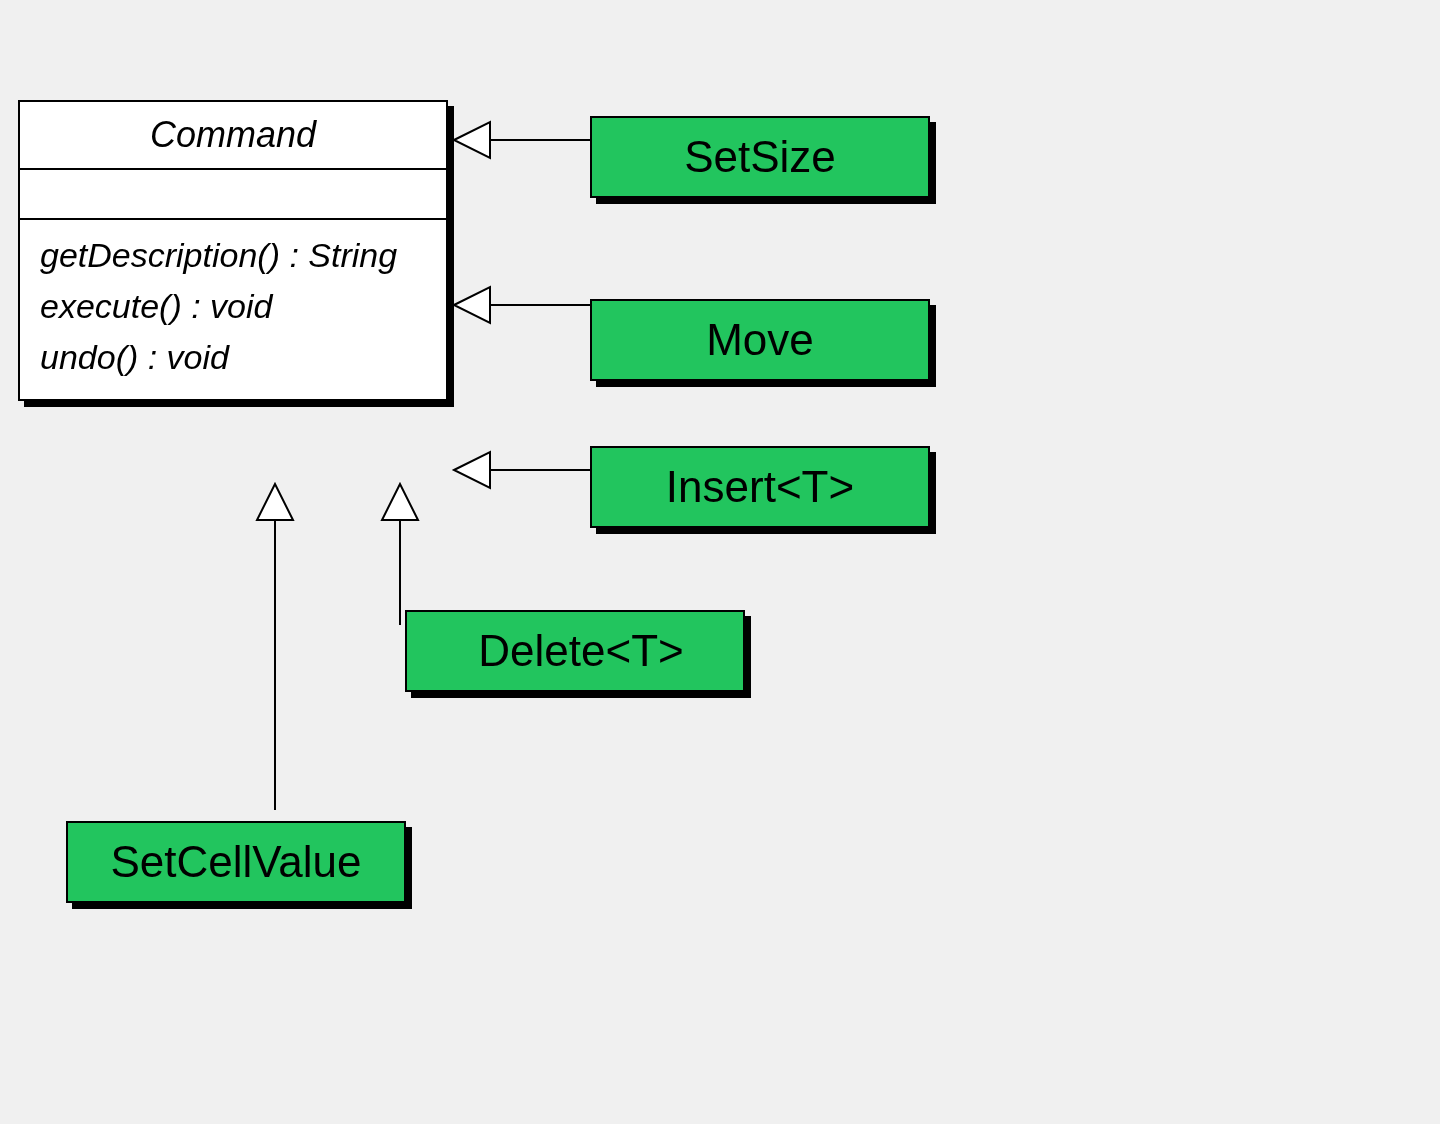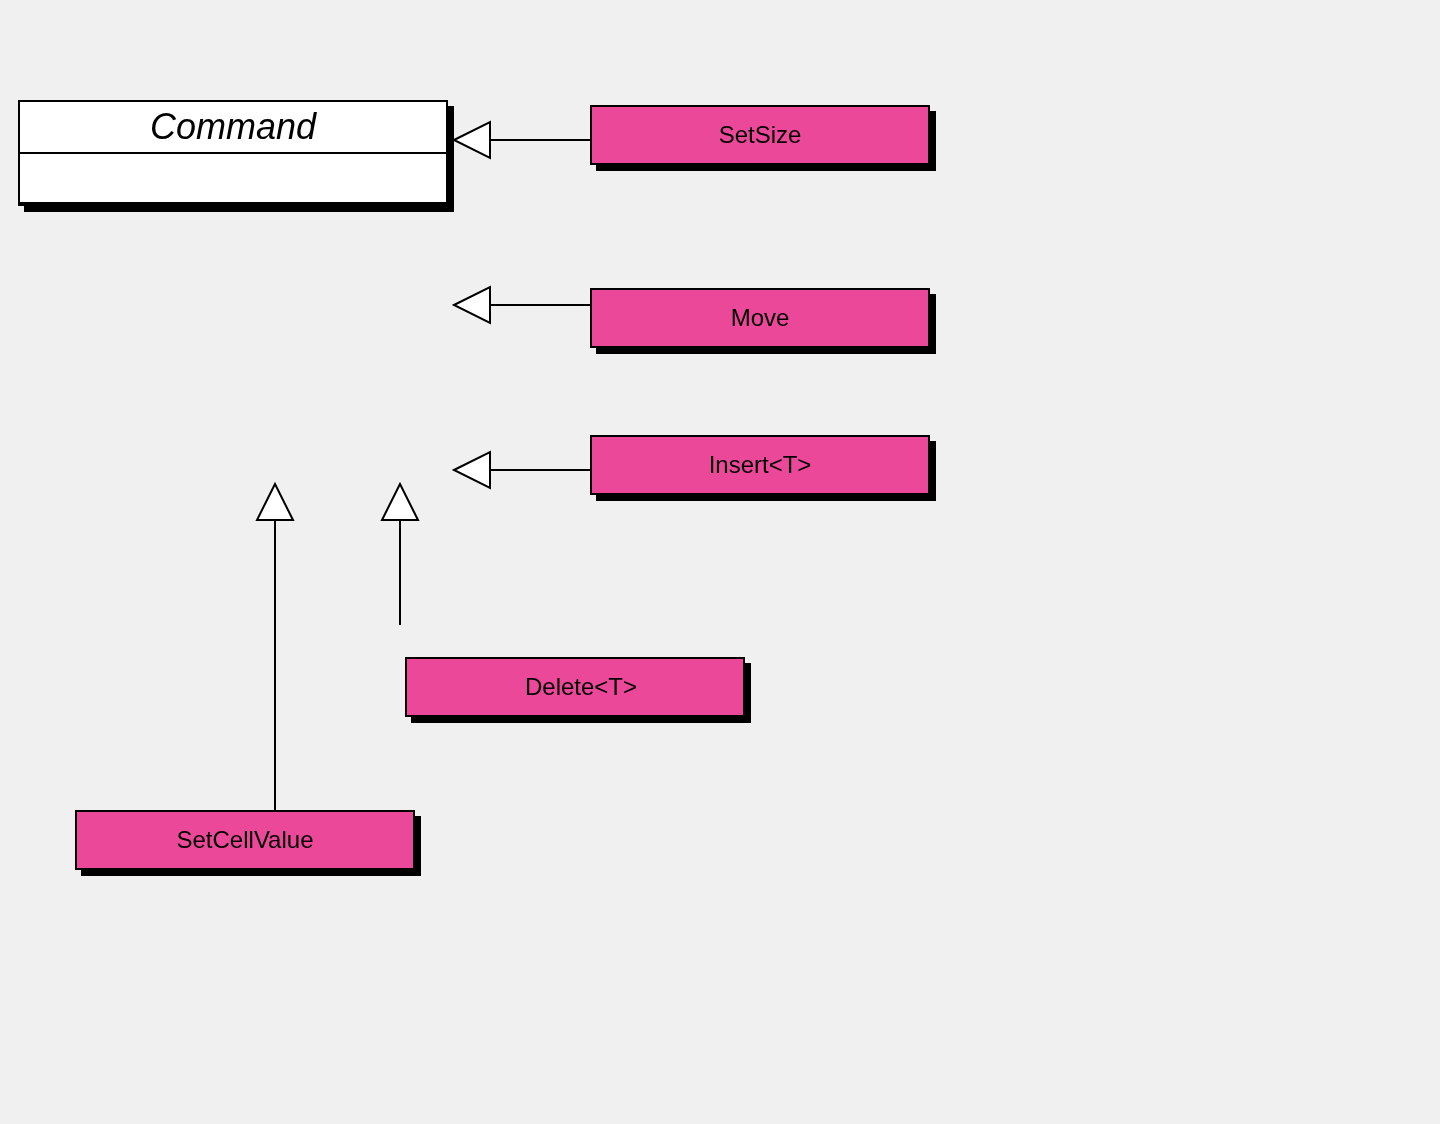--- a/index.html
+++ b/index.html
@@ -11,68 +11,74 @@
       font-family: Arial, Helvetica, sans-serif;
     }
     .uml-class {
       position: absolute;
       background: #fff;
       border: 2px solid #000;
       box-shadow: 6px 6px 0 #000;
     }
     .uml-class-title {
       text-align: center;
-      padding: 4px 20px;
+      padding: 12px 20px;
       border-bottom: 2px solid #000;
       font-size: 36px;
     }
     .uml-class-title.abstract {
       font-style: italic;
     }
     .uml-class-attrs {
       min-height: 50px;
       border-bottom: 2px solid #000;
     }
     .uml-class-methods {
       padding: 10px 20px 16px 20px;
       font-size: 34px;
       font-style: italic;
       line-height: 1.5;
     }
     .uml-simple {
       position: absolute;
-      background: #ec4899;
+      background: #22c55e;
       border: 2px solid #000;
       box-shadow: 6px 6px 0 #000;
       text-align: center;
       padding: 14px 30px;
-      font-size: 24px;
+      font-size: 44px;
+      margin-top: 11px;
     }
     .connector {
       position: absolute;
       pointer-events: none;
     }
   </style>
 </head>
 <body>
 
 <div class="uml-class" style="left:18px; top:100px; width:430px;">
   <div class="uml-class-title abstract">Command</div>
   <div class="uml-class-attrs"></div>
+  <div class="uml-class-methods">
+    <div>getDescription() : String</div>
+    <div>execute() : void</div>
+    <div>undo() : void</div>
+  </div>
 </div>
 
 <div class="uml-simple" style="left:590px; top:105px; width:340px;">SetSize</div>
 
 <div class="uml-simple" style="left:590px; top:288px; width:340px;">Move</div>
 
 <div class="uml-simple" style="left:590px; top:435px; width:340px;text-align:center;">Insert&lt;T&gt;</div>
 
-<div class="uml-simple" style="left:405px; top:657px; width:340px;padding-left:42px;">Delete&lt;T&gt;</div>
+<div class="uml-simple" style="left:405px; top:599px; width:340px;padding-left:42px;">Delete&lt;T&gt;</div>
 
-<div class="uml-simple" style="left:75px; top:810px; width:340px;">SetCellValue</div>
+<div class="uml-simple" style="left:66px; top:810px; width:340px;">SetCellValue</div>
 
 <svg class="connector" style="left:0; top:0; width:1440px; height:1124px;">
 
   <line x1="590" y1="140" x2="490" y2="140" stroke="#000" stroke-width="2"></line>
   <polygon points="454,140 490,122 490,158" fill="#fff" stroke="#000" stroke-width="2"></polygon>
 
   <line x1="590" y1="305" x2="490" y2="305" stroke="#000" stroke-width="2"></line>
   <polygon points="454,305 490,287 490,323" fill="#fff" stroke="#000" stroke-width="2"></polygon>
 
   <line x1="590" y1="470" x2="490" y2="470" stroke="#000" stroke-width="2"></line>

